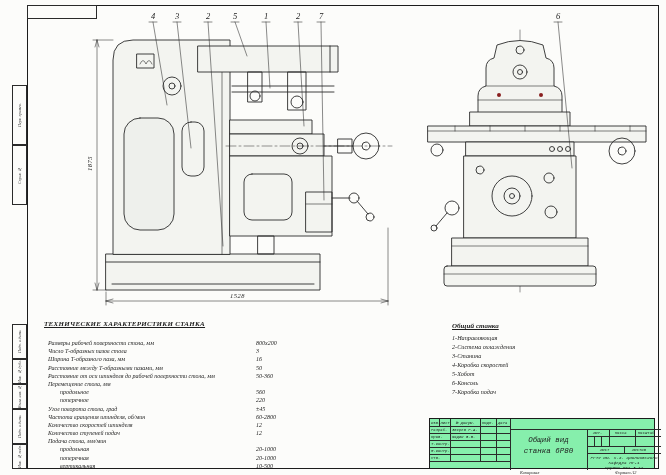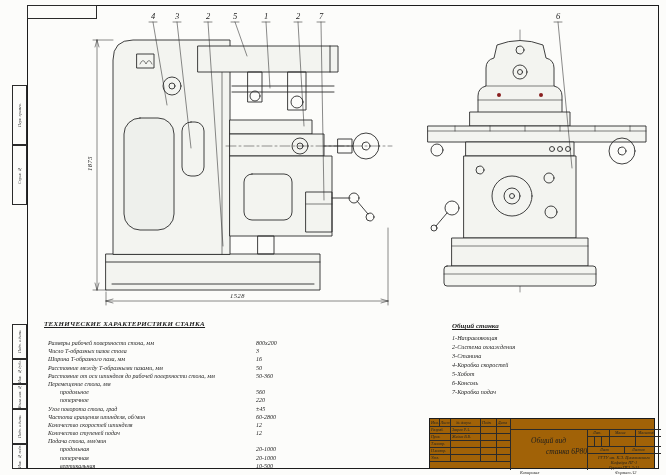--- a/index.html
+++ b/index.html
@@ -28,21 +28,21 @@
   .specs-title{font-size:7px;font-weight:bold;font-style:italic;text-decoration:underline;letter-spacing:.3px;margin-bottom:12px;}
   .spec-row{position:relative;height:8.2px;font-size:6px;font-style:italic;white-space:nowrap;}
   .spec-row .spec-label{position:absolute;left:4px;top:0;}
   .spec-row.indent .spec-label{left:16px;}
   .spec-row .spec-value{position:absolute;left:212px;top:0;}
   
   .units{left:452px;top:322px;width:120px;}
   .units-title{font-size:7px;font-weight:bold;font-style:italic;text-decoration:underline;margin-bottom:4px;}
   .unit-item{font-size:6.2px;font-style:italic;height:9px;white-space:nowrap;}
   
-  .tb{left:429px;top:418px;width:226px;height:51px;border:1.3px solid #1c1c1c;box-sizing:border-box;background:#a16207;}
+  .tb{left:429px;top:418px;width:226px;height:51px;border:1.3px solid #1c1c1c;box-sizing:border-box;background:#86efac;font-family:Liberation Mono, monospace;}
   .tb .ln{position:absolute;background:#2a2a2a;}
   .tb .txt{position:absolute;font-size:3.9px;font-style:italic;white-space:nowrap;color:#222;}
   .tb .doc-title{position:absolute;left:80px;width:77px;text-align:center;font-size:7.5px;font-style:italic;}
   .tb .org{position:absolute;left:157px;width:74px;text-align:center;font-size:4.3px;font-style:italic;}
   .underframe{font-size:4.3px;font-style:italic;color:#222;}
 </style>
 </head>
 <body>
 
 <svg class="abs" style="left:0;top:0;" width="666" height="475" viewBox="0 0 666 475">
@@ -333,21 +333,21 @@
 
   <div class="txt" style="left:1px;top:8.5px;">Разраб.</div>
   <div class="txt" style="left:22px;top:8.5px;">Зверев Р.А.</div>
   <div class="txt" style="left:1px;top:15.5px;">Пров.</div>
   <div class="txt" style="left:22px;top:15.5px;">Жадик В.В.</div>
   <div class="txt" style="left:1px;top:22.5px;">Т.контр.</div>
   <div class="txt" style="left:1px;top:29.5px;">Н.контр.</div>
   <div class="txt" style="left:1px;top:36.5px;">Утв.</div>
 
   <div class="doc-title" style="top:17px;">Общий вид</div>
-  <div class="doc-title" style="top:28px;text-align:right;">станка 6Р80</div>
+  <div class="doc-title" style="top:28px;">станка 6Р80</div>
 
   <div class="txt" style="left:163px;top:11.5px;">Лит.</div>
   <div class="txt" style="left:185px;top:11.5px;">Масса</div>
   <div class="txt" style="left:208px;top:11.5px;">Масштаб</div>
 
   <div class="txt" style="left:170px;top:28.5px;">Лист</div>
   <div class="txt" style="left:202px;top:28.5px;">Листов</div>
 
   <div class="org" style="top:35.5px;">РГТУ им. К.Э. Циолковского</div>
   <div class="org" style="top:40.5px;">Кафедра ПГ-1</div>

